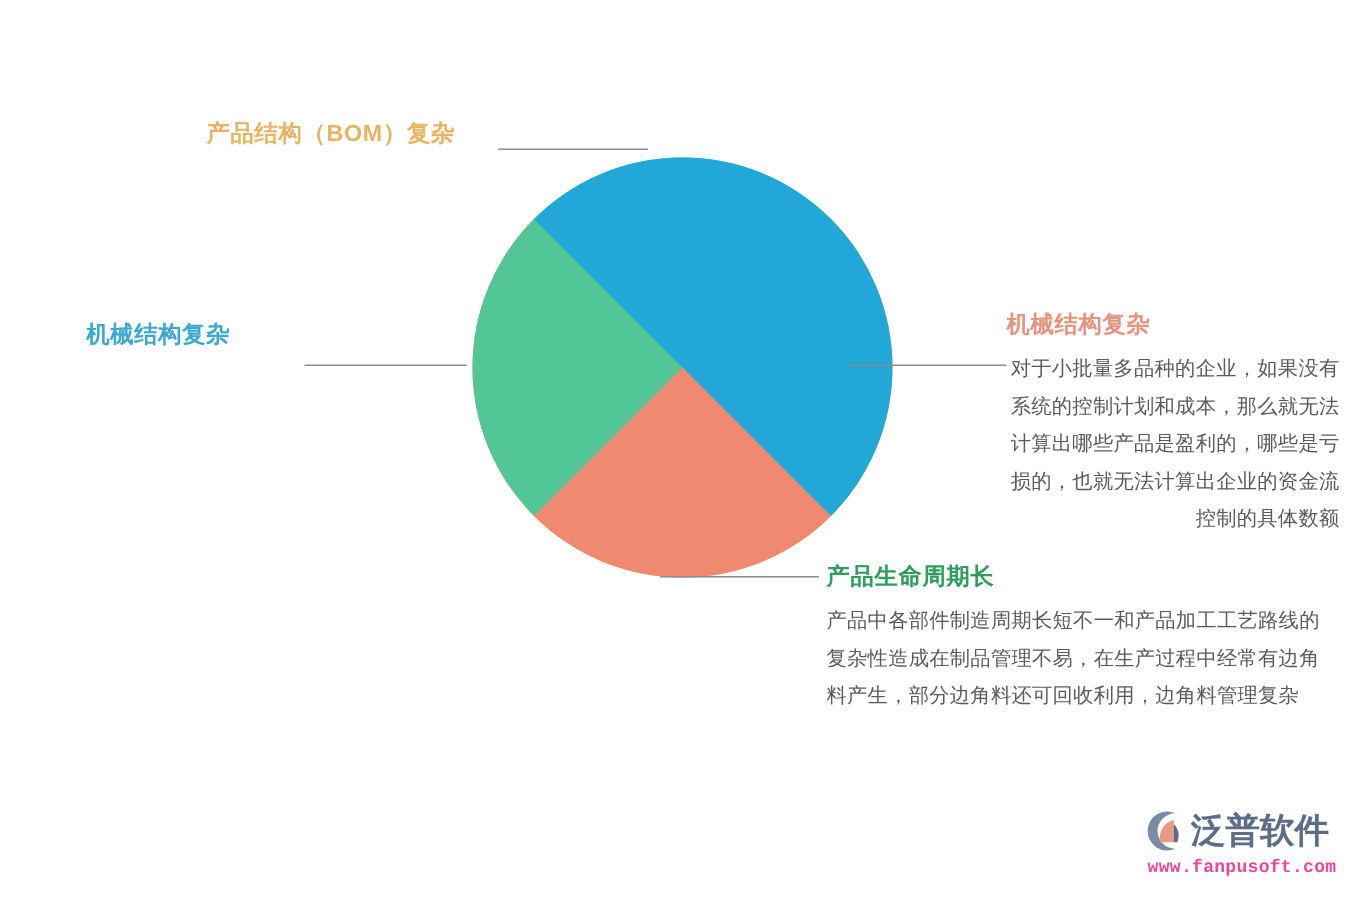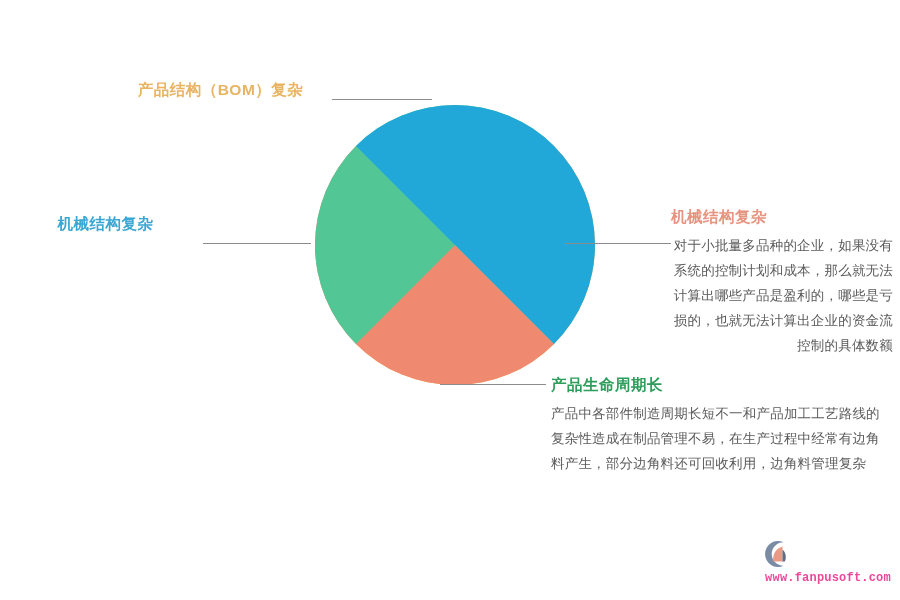--- a/index.html
+++ b/index.html
@@ -196,17 +196,18 @@
       <span class="logo-mark">
         <svg viewBox="0 0 30 30" width="30" height="30" xmlns="http://www.w3.org/2000/svg">
 
           <path d="M21.5,3.2 A13,13 0 1 0 21.5,26.8 A10.4,10.4 0 1 1 21.5,3.2 Z" fill="#7a8ba6"></path>
 
           <path d="M20.5,7.5 C13.5,9.5 10.5,15.5 11.2,22.5 L20.5,22.5 Z" fill="#e79a86"></path>
 
           <path d="M20.5,22.5 L20.5,10.5 C24,13.5 24.6,18.8 22.8,22.5 Z" fill="#5d6d88"></path>
         </svg>
       </span>
+      <span class="logo-word">泛普软件</span>
     </div>
     <div class="logo-url">www.fanpusoft.com</div>
   </div>
 
 </div>
 
 </body></html>

